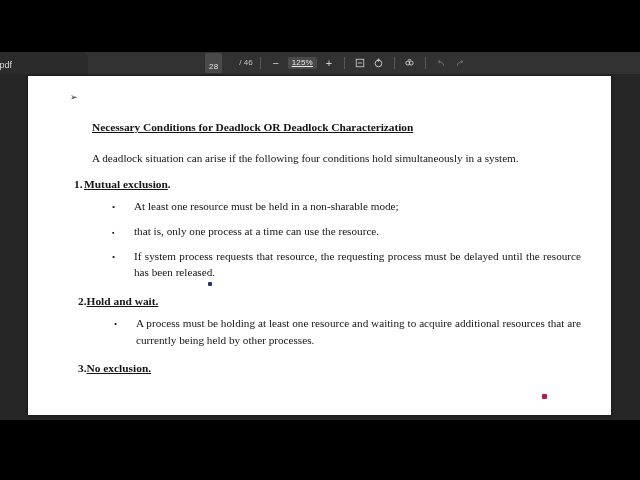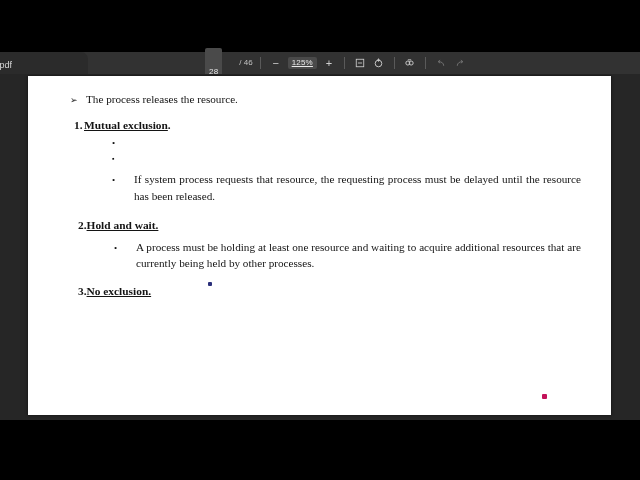--- a/index.html
+++ b/index.html
@@ -74,21 +74,21 @@
     height: 22px;
     display: flex;
     align-items: center;
     gap: 0px;
   }
 
   .page-box {
     background: #4a4a4a;
     color: #e6e6e6;
     font-size: 8px;
-    padding: 20px 4px 2px 4px;
+    padding: 10px 4px 2px 4px;
     border-radius: 2px;
     line-height: 1;
     letter-spacing: 0.2px;
   }
   .page-total {
     color: #c0c0c0;
     font-size: 8px;
     margin-left: 17px;
     line-height: 1;
   }
@@ -314,35 +314,38 @@
       </svg>
     </span>
   </div>
 
   <div class="doc-area">
     <div class="page">
       <div class="page-inner">
 
         <div class="line-arrow">
           <span class="arrow-marker">➢</span>
-          <span class="arrow-text">The process releases the resource.</span>
-        </div>
-
-
+        </div>
+
+        <div class="heading">Necessary Conditions for Deadlock OR Deadlock Characterization</div>
+
+        <div class="intro">A deadlock situation can arise if the following four conditions hold simultaneously in a system.</div>
 
         <div class="num-item">
           <span class="num-marker">1.</span>
           <span class="num-title"><u>Mutual exclusion</u><span>.</span></span>
         </div>
         <div class="bullets">
           <div class="bullet">
             <span class="bullet-marker">•</span>
+            <span class="bullet-text">At least one resource must be held in a non-sharable mode;</span>
           </div>
           <div class="bullet">
             <span class="bullet-marker square">▪</span>
+            <span class="bullet-text">that is, only one process at a time can use the resource.</span>
           </div>
           <div class="bullet">
             <span class="bullet-marker">•</span>
             <span class="bullet-text">If system process requests that resource, the requesting process must be delayed until the resource has been released.</span>
           </div>
         </div>
 
         <div class="num-item" style="margin-top:14px;">
           <span class="num-marker" style="padding-left:14px;">2.</span>
           <span class="num-title"><u>Hold and wait.</u></span>

